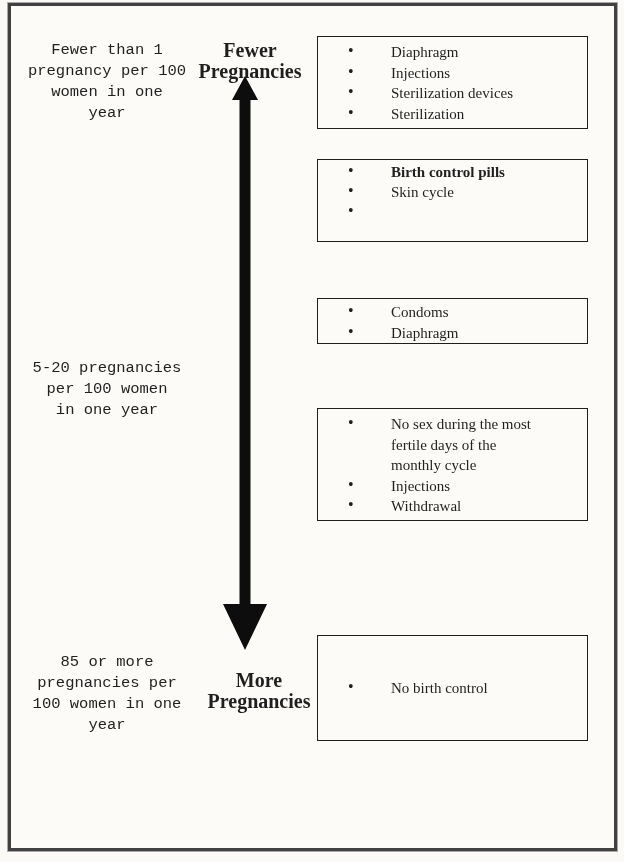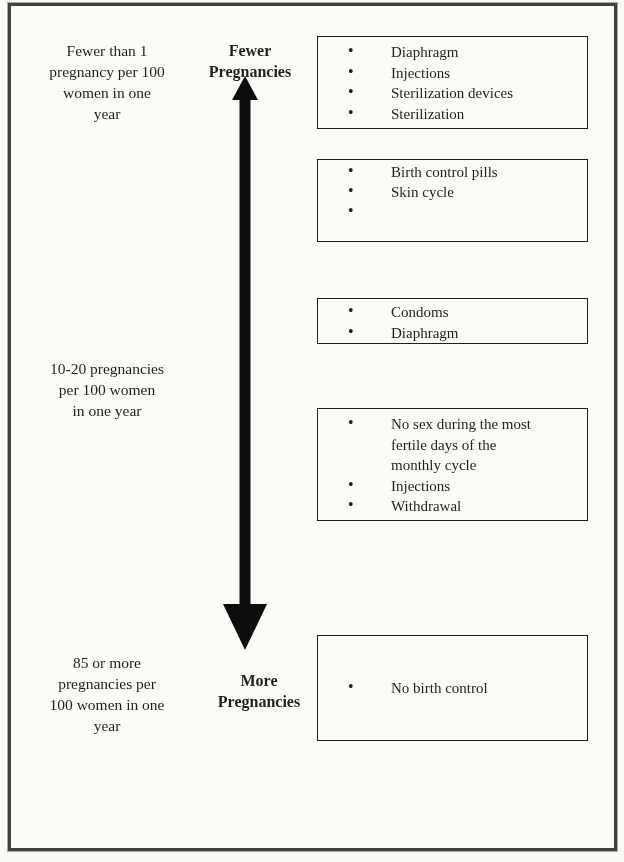--- a/index.html
+++ b/index.html
@@ -22,30 +22,31 @@
     outline: 1px solid #a8a8a8;
     box-sizing: border-box;
     background: #fcfbf8;
   }
   .rate-label {
     position: absolute;
     text-align: center;
     font-size: 15.5px;
     line-height: 21px;
     white-space: pre-line;
+    font-family: Liberation Mono, monospace;
   }
   #rate-top    { left: 22px; top: 40px;  width: 170px; }
   #rate-middle { left: 18px; top: 358px; width: 178px; }
   #rate-bottom { left: 22px; top: 652px; width: 170px; }
 
   .axis-label {
     position: absolute;
     text-align: center;
     font-weight: bold;
-    font-size: 16px;
+    font-size: 20px;
     line-height: 21px;
     white-space: pre-line;
   }
   #axis-top    { left: 185px; top: 40px;  width: 130px; }
   #axis-bottom { left: 194px; top: 670px; width: 130px; }
 
   #arrow-svg {
     position: absolute;
     left: 212px; top: 74px;
     width: 76px; height: 580px;
@@ -78,33 +79,33 @@
     line-height: 20.5px;
     white-space: pre-line;
   }
   #box-2 li { line-height: 20px; }
   .bullet {
     position: absolute;
     left: 30px; top: -1px;
     font-size: 16px;
     line-height: 20.5px;
   }
-  .bold-item { font-weight: normal; }
+  .bold-item { font-weight: bold; }
 </style>
 </head>
 <body>
 
 <div id="page">
   <div id="page-frame"></div>
 
   <div class="rate-label" id="rate-top">Fewer than 1
 pregnancy per 100
 women in one
 year</div>
-  <div class="rate-label" id="rate-middle">10-20 pregnancies
+  <div class="rate-label" id="rate-middle">5-20 pregnancies
 per 100 women
 in one year</div>
   <div class="rate-label" id="rate-bottom">85 or more
 pregnancies per
 100 women in one
 year</div>
 
   <div class="axis-label" id="axis-top">Fewer
 Pregnancies</div>
   <div class="axis-label" id="axis-bottom">More

